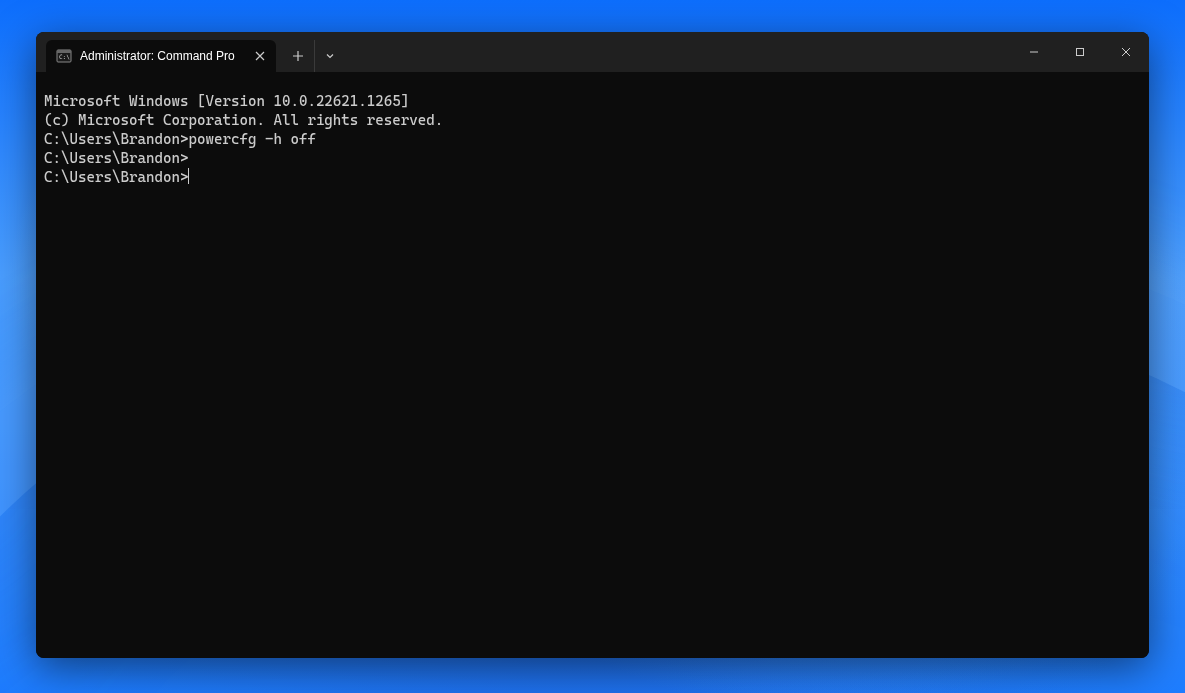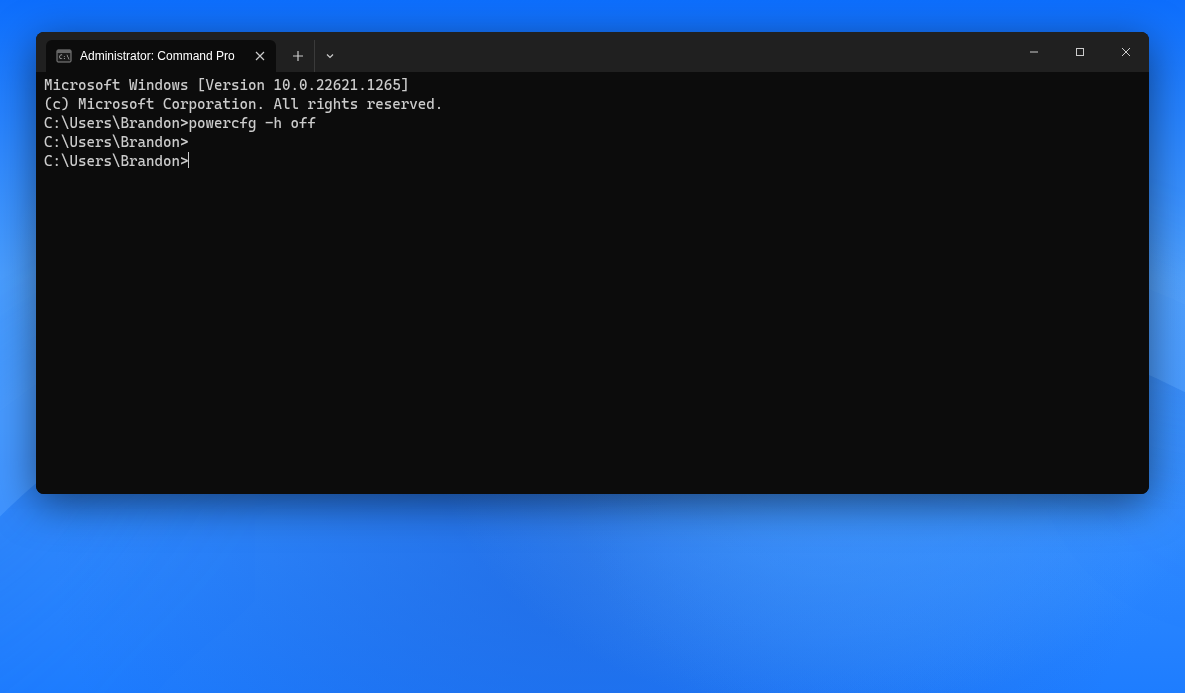--- a/index.html
+++ b/index.html
@@ -47,21 +47,21 @@
       border: 80px solid rgba(100, 170, 255, 0.3);
       box-shadow: 
         inset 0 0 200px rgba(30, 100, 220, 0.4),
         0 0 100px rgba(150, 200, 255, 0.3);
     }
     .window {
       position: absolute;
       left: 36px;
       top: 32px;
       width: 1113px;
-      height: 462px;
+      height: 626px;
       background: #0c0c0c;
       border-radius: 8px;
       box-shadow: 0 10px 40px rgba(0, 0, 0, 0.5);
       overflow: hidden;
       display: flex;
       flex-direction: column;
     }
     .titlebar {
       height: 40px;
       background: #202020;
@@ -149,21 +149,21 @@
       height: 40px;
       display: flex;
       align-items: center;
       justify-content: center;
       color: #cccccc;
       cursor: pointer;
     }
     .terminal-content {
       flex: 1;
       background: #0c0c0c;
-      padding: 4px 8px;
+      padding: 20px 8px;
       font-family: "Cascadia Mono", "Consolas", monospace;
       font-size: 14.5px;
       line-height: 19px;
       color: #cccccc;
       white-space: pre;
       overflow: hidden;
     }
     .terminal-line {
       display: block;
     }

